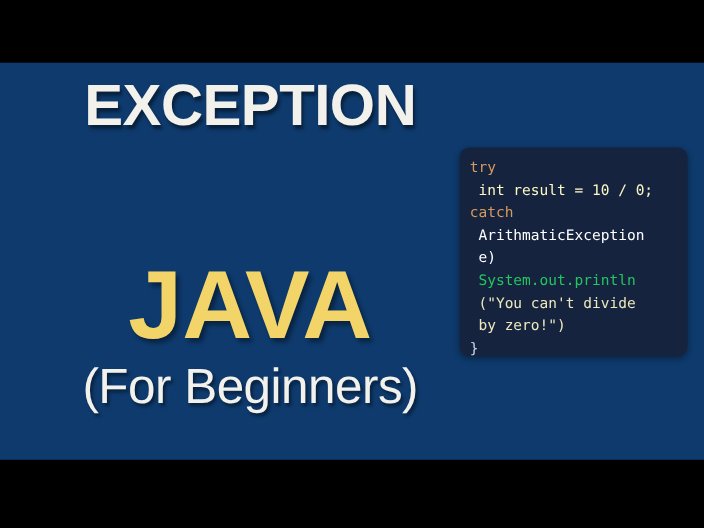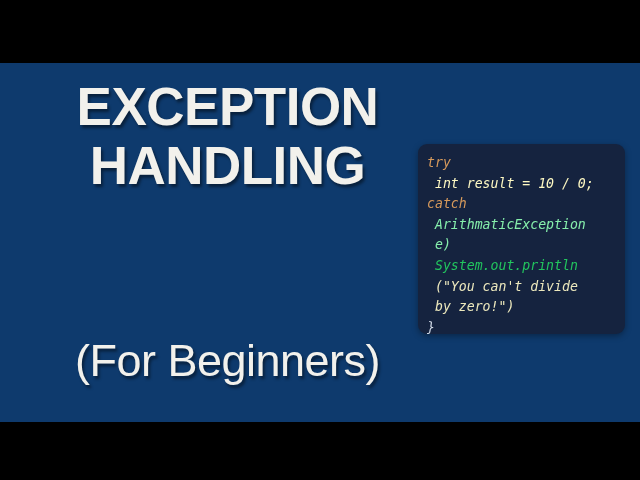--- a/index.html
+++ b/index.html
@@ -31,21 +31,21 @@
     background: #000000;
     z-index: 20;
   }
   .letterbox.top    { top: 0;    height: 57px; }
   .letterbox.bottom { bottom: 0; height: 58px; }
 
   
   #stage {
     position: absolute;
     left: 0;
-    top: 63px;
+    top: 53px;
     width: 640px;
     height: 365px;
     background: #0e3a6d;
     overflow: hidden;
   }
 
   
   #title-block {
     position: absolute;
     left: 0;
@@ -110,53 +110,52 @@
     position: absolute;
     left: 418px;
     top: 81px;
     width: 207px;
     height: 190px;
     background: #15233f;
     border-radius: 9px;
     box-shadow: 0 2px 6px rgba(0,0,0,0.35);
     overflow: hidden;
     z-index: 8;
-    font-style: italic;
   }
   #code-body {
     position: absolute;
     left: 9px;
     top: 9px;
     right: 4px;
     font-family: "DejaVu Sans Mono", "Liberation Mono", monospace;
     font-size: 13.2px;
     line-height: 20.6px;
     white-space: pre;
   }
   .code-line { height: 20.6px; }
   .tok-keyword { color: #d79a5c; }
   .tok-type    { color: #fef9c3; }
-  .tok-ident   { color: #86efac; }
+  .tok-ident   { color: #ffffff; }
   .tok-call    { color: #22c55e; }
   .tok-string  { color: #ece8bd; }
   .tok-brace   { color: #cfd8e6; }
 </style>
 </head>
 <body>
 
 <div id="thumbnail">
 
   <div class="letterbox top" style="background: rgb(0, 0, 0);"></div>
 
   <div id="stage" style="background: rgb(14, 58, 109);">
 
     <div id="title-block">
       <div class="headline" id="line-exception">EXCEPTION</div>
-      <div class="headline" id="line-handling">HANDLING</div>
       <div class="headline" id="line-in">in</div>
+      <div class="headline" id="line-java" style="color: rgb(242, 212, 105);">JAVA</div>
       <div class="headline" id="line-beginners">(For Beginners)</div>
     </div>
 
     <div id="code-panel" style="background: rgb(21, 35, 63);">
       <div id="code-body"><div class="code-line tok-keyword">try</div><div class="code-line tok-type"> int result = 10 / 0;</div><div class="code-line tok-keyword">catch</div><div class="code-line tok-ident"> ArithmaticException</div><div class="code-line tok-ident"> e)</div><div class="code-line tok-call"> System.out.println</div><div class="code-line tok-string"> ("You can't divide</div><div class="code-line tok-string"> by zero!")</div><div class="code-line tok-brace">}</div></div>
     </div>
 
   </div>
 
   <div class="letterbox bottom" style="background: rgb(0, 0, 0);"></div>

